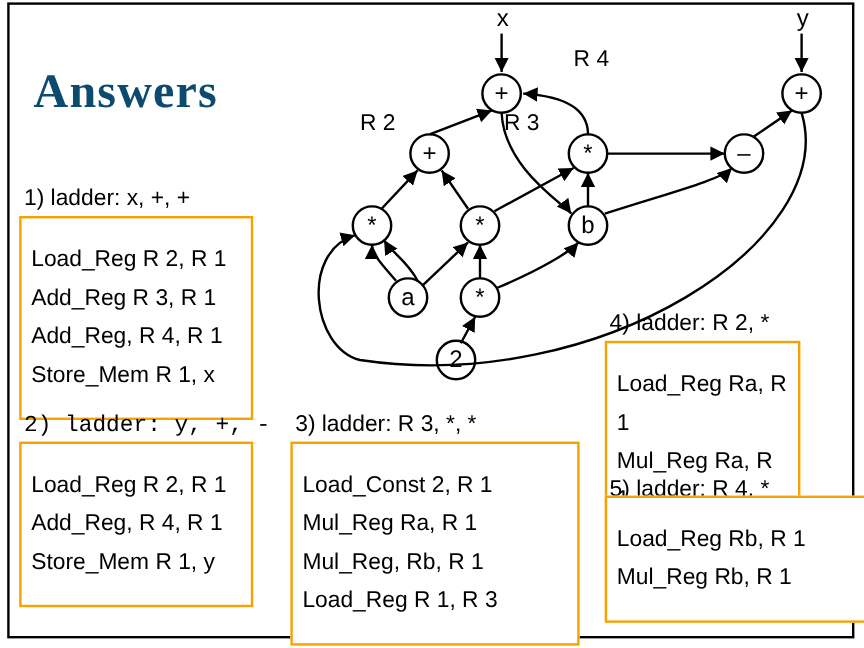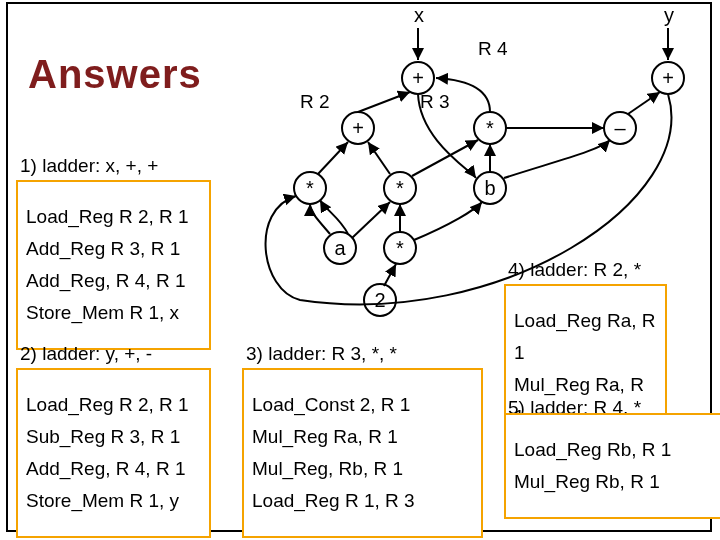--- a/index.html
+++ b/index.html
@@ -21,21 +21,22 @@
     border: 2px solid #000;
     box-sizing: border-box;
   }
   .title {
     position: absolute;
     left: 28px;
     top: 52px;
     font-size: 40px;
     font-weight: 900;
     letter-spacing: 1px;
-    color: #7f1d1d;
+    color: #0c4a6e;
+    font-family: Liberation Serif, serif;
   }
   .box {
     position: absolute;
     border: 2px solid #f5a300;
     background: #fff;
     padding: 19px 8px;
     font-size: 19px;
     line-height: 32px;
     color: #000;
     box-sizing: border-box;
@@ -77,24 +78,23 @@
 <div class="title">Answers</div>
 
 <div class="ladder-hdr" style="left:20px; top:155px;">1) ladder: x, +, +</div>
 <div class="box" style="left:16px; top:180px; width:195px;">
   <div>Load_Reg R 2, R 1</div>
   <div>Add_Reg R 3, R 1</div>
   <div>Add_Reg, R 4, R 1</div>
   <div>Store_Mem R 1, x</div>
 </div>
 
-<div class="ladder-hdr" style="left:20px; top:343px;">2) ladder: y, +, -</div>
+<div class="ladder-hdr" style="left:20px; top:343px;font-family:Liberation Mono, monospace;">2) ladder: y, +, -</div>
 <div class="box" style="left:16px; top:368px; width:195px;">
   <div>Load_Reg R 2, R 1</div>
-  <div>Sub_Reg R 3, R 1</div>
   <div>Add_Reg, R 4, R 1</div>
   <div>Store_Mem R 1, y</div>
 </div>
 
 <div class="ladder-hdr" style="left:246px; top:343px;">3) ladder: R 3, *, *</div>
 <div class="box" style="left:242px; top:368px; width:241px;">
   <div>Load_Const 2, R 1</div>
   <div>Mul_Reg Ra, R 1</div>
   <div>Mul_Reg, Rb, R 1</div>
   <div>Load_Reg R 1, R 3</div>

